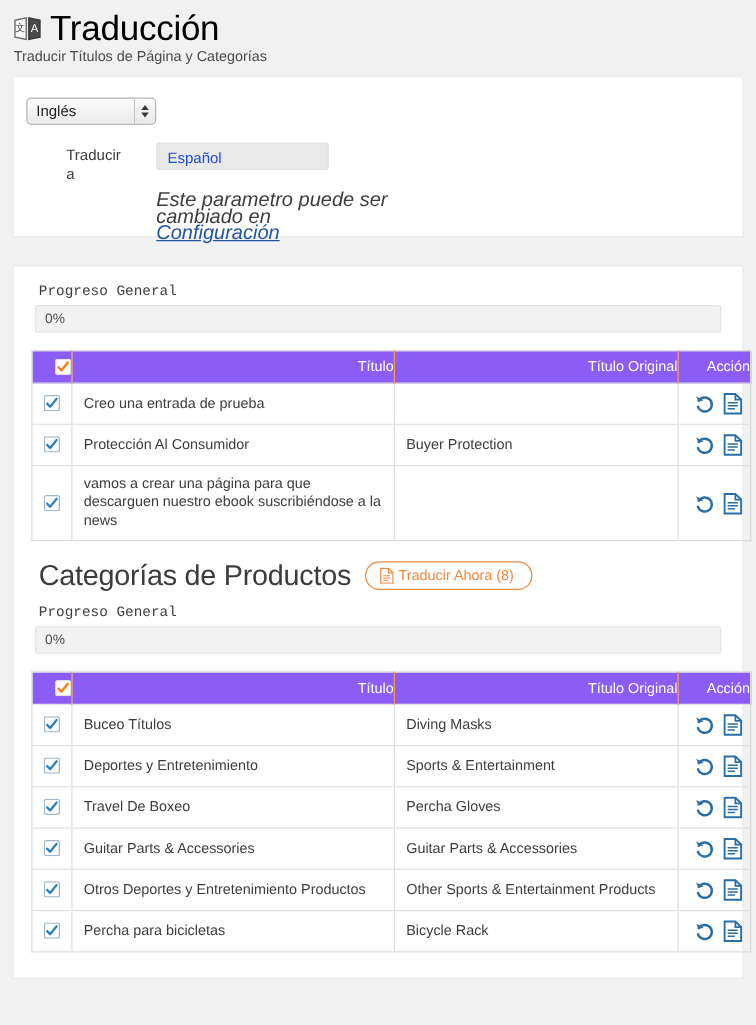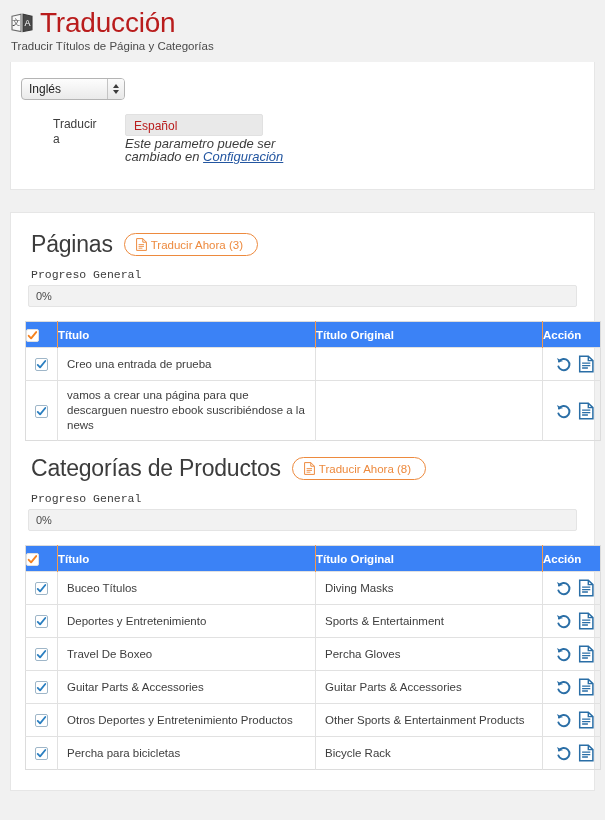--- a/index.html
+++ b/index.html
@@ -16,21 +16,21 @@
   
   .page-header {
     background: #f1f1f1;
     padding: 8px 0 10px 10px;
   }
   .title-row { display: flex; align-items: center; gap: 6px; }
   .book-icon { width: 24px; height: 24px; flex: none; display:block; }
   .page-title {
     font-size: 28px;
     font-weight: normal;
-    color: #b91c1c;
+    color: #000000;
     line-height: 1.05;
     letter-spacing: -0.2px;
     margin: 0;
   }
   .page-subtitle {
     font-size: 11.5px;
     color: #4a4a4a;
     margin: 3px 0 0 1px;
   }
 
@@ -84,28 +84,28 @@
   .chev { width: 0; height: 0; border-left: 3.5px solid transparent; border-right: 3.5px solid transparent; }
   .chev.up { border-bottom: 4px solid #3b3b3b; }
   .chev.down { border-top: 4px solid #3b3b3b; }
 
   .readonly-field {
     width: 138px;
     height: 22px;
     line-height: 22px;
     padding: 0 8px;
     font-size: 12px;
-    color: #b91c1c;
+    color: #1d4ed8;
     background: #e9e9e9;
     border: 1px solid #e1e1e1;
     border-radius: 2px;
   }
   .hint {
-    margin-top: 1px;
-    font-size: 13px;
+    margin-top: 18px;
+    font-size: 16px;
     font-style: italic;
     color: #3d3d3d;
     line-height: 13px;
     max-width: 185px;
   }
   .hint a { color: #2255a0; text-decoration: underline; }
 
   
   .section-head { display: flex; align-items: center; gap: 11px; margin: 6px 0 12px 6px; }
   .section-title {
@@ -142,26 +142,26 @@
   .progress-text { font-size: 11px; color: #4b4b4b; padding-left: 7px; }
 
   
   table.tr-table {
     width: 100%;
     border-collapse: collapse;
     table-layout: fixed;
     border: 1px solid #dcdcdc;
   }
   table.tr-table thead th {
-    background: #3b82f6;
+    background: #8b5cf6;
     color: #ffffff;
     font-size: 11.5px;
-    font-weight: bold;
+    font-weight: normal;
     height: 26px;
-    text-align: left;
+    text-align: right;
     border-right: 1px solid #f6994a;
     padding: 0;
   }
   table.tr-table thead th:last-child { border-right: none; }
   col.c-check { width: 32px; }
   col.c-title { width: 258px; }
   col.c-orig  { width: 227px; }
   col.c-act   { width: 58px; }
 
   table.tr-table tbody td {
@@ -228,31 +228,20 @@
     </div>
   </div>
 
 </div>
 
 <div class="gap"></div>
 
 <div class="panel content">
 
   <div>
-    <div class="section-head">
-      <h2 class="section-title">Páginas</h2>
-      <button class="translate-btn">
-        <svg class="doc-mini" viewBox="0 0 11 13">
-          <path d="M0.6 0.6 H6.8 L10.4 4.2 V12.4 H0.6 Z" fill="#fff" stroke="#ed8a3e" stroke-width="1"></path>
-          <path d="M6.8 0.6 V4.2 H10.4" fill="none" stroke="#ed8a3e" stroke-width="1"></path>
-          <path d="M2.6 6.6 H8 M2.6 8.4 H8 M2.6 10.2 H6.4" stroke="#ed8a3e" stroke-width="0.9"></path>
-        </svg>
-        <span>Traducir Ahora (3)</span>
-      </button>
-    </div>
 
     <div class="progress-label">Progreso General</div>
     <div class="progress-bar">
       <span class="progress-text">0%</span>
     </div>
 
     <table class="tr-table">
       <colgroup>
           <col class="c-check">
           <col class="c-title">
@@ -287,20 +276,36 @@
                 <path d="M1.2 1.2 H9.8 L14.4 5.6 V16.8 H1.2 Z" fill="#ffffff" stroke="#2a6ea6" stroke-width="1.5"></path>
                 <path d="M9.8 1.2 V5.6 H14.4" fill="none" stroke="#2a6ea6" stroke-width="1.4"></path>
                 <path d="M3.6 8.2 H11.8 M3.6 10.6 H11.8 M3.6 13.0 H9.4" stroke="#2a6ea6" stroke-width="1.3"></path>
               </svg></td>
           </tr>
           <tr>
             <td class="cell-check"><svg class="cb" viewBox="0 0 13 13">
                 <rect x="0.5" y="0.5" width="12" height="12" rx="1.5" fill="#ffffff" stroke="#9fb6c8"></rect>
                 <path d="M2.7 6.9 L5.1 9.4 L10.3 3.0" fill="none" stroke="#2a7fc1" stroke-width="1.8" stroke-linecap="round" stroke-linejoin="round"></path>
               </svg></td>
+            <td>Protección Al Consumidor</td>
+            <td>Buyer Protection</td>
+            <td class="cell-act"><svg class="action-ico" viewBox="0 0 18 18">
+                <path d="M4.2 6.4 A6 6 0 1 1 3.6 11.6" fill="none" stroke="#2a6ea6" stroke-width="2.1" stroke-linecap="round"></path>
+                <path d="M2.0 2.6 L4.0 7.0 L8.4 6.0 Z" fill="#2a6ea6"></path>
+              </svg><svg class="action-ico" viewBox="0 0 16 18">
+                <path d="M1.2 1.2 H9.8 L14.4 5.6 V16.8 H1.2 Z" fill="#ffffff" stroke="#2a6ea6" stroke-width="1.5"></path>
+                <path d="M9.8 1.2 V5.6 H14.4" fill="none" stroke="#2a6ea6" stroke-width="1.4"></path>
+                <path d="M3.6 8.2 H11.8 M3.6 10.6 H11.8 M3.6 13.0 H9.4" stroke="#2a6ea6" stroke-width="1.3"></path>
+              </svg></td>
+          </tr>
+          <tr>
+            <td class="cell-check"><svg class="cb" viewBox="0 0 13 13">
+                <rect x="0.5" y="0.5" width="12" height="12" rx="1.5" fill="#ffffff" stroke="#9fb6c8"></rect>
+                <path d="M2.7 6.9 L5.1 9.4 L10.3 3.0" fill="none" stroke="#2a7fc1" stroke-width="1.8" stroke-linecap="round" stroke-linejoin="round"></path>
+              </svg></td>
             <td>vamos a crear una página para que descarguen nuestro ebook suscribiéndose a la news</td>
             <td></td>
             <td class="cell-act"><svg class="action-ico" viewBox="0 0 18 18">
                 <path d="M4.2 6.4 A6 6 0 1 1 3.6 11.6" fill="none" stroke="#2a6ea6" stroke-width="2.1" stroke-linecap="round"></path>
                 <path d="M2.0 2.6 L4.0 7.0 L8.4 6.0 Z" fill="#2a6ea6"></path>
               </svg><svg class="action-ico" viewBox="0 0 16 18">
                 <path d="M1.2 1.2 H9.8 L14.4 5.6 V16.8 H1.2 Z" fill="#ffffff" stroke="#2a6ea6" stroke-width="1.5"></path>
                 <path d="M9.8 1.2 V5.6 H14.4" fill="none" stroke="#2a6ea6" stroke-width="1.4"></path>
                 <path d="M3.6 8.2 H11.8 M3.6 10.6 H11.8 M3.6 13.0 H9.4" stroke="#2a6ea6" stroke-width="1.3"></path>
               </svg></td>

